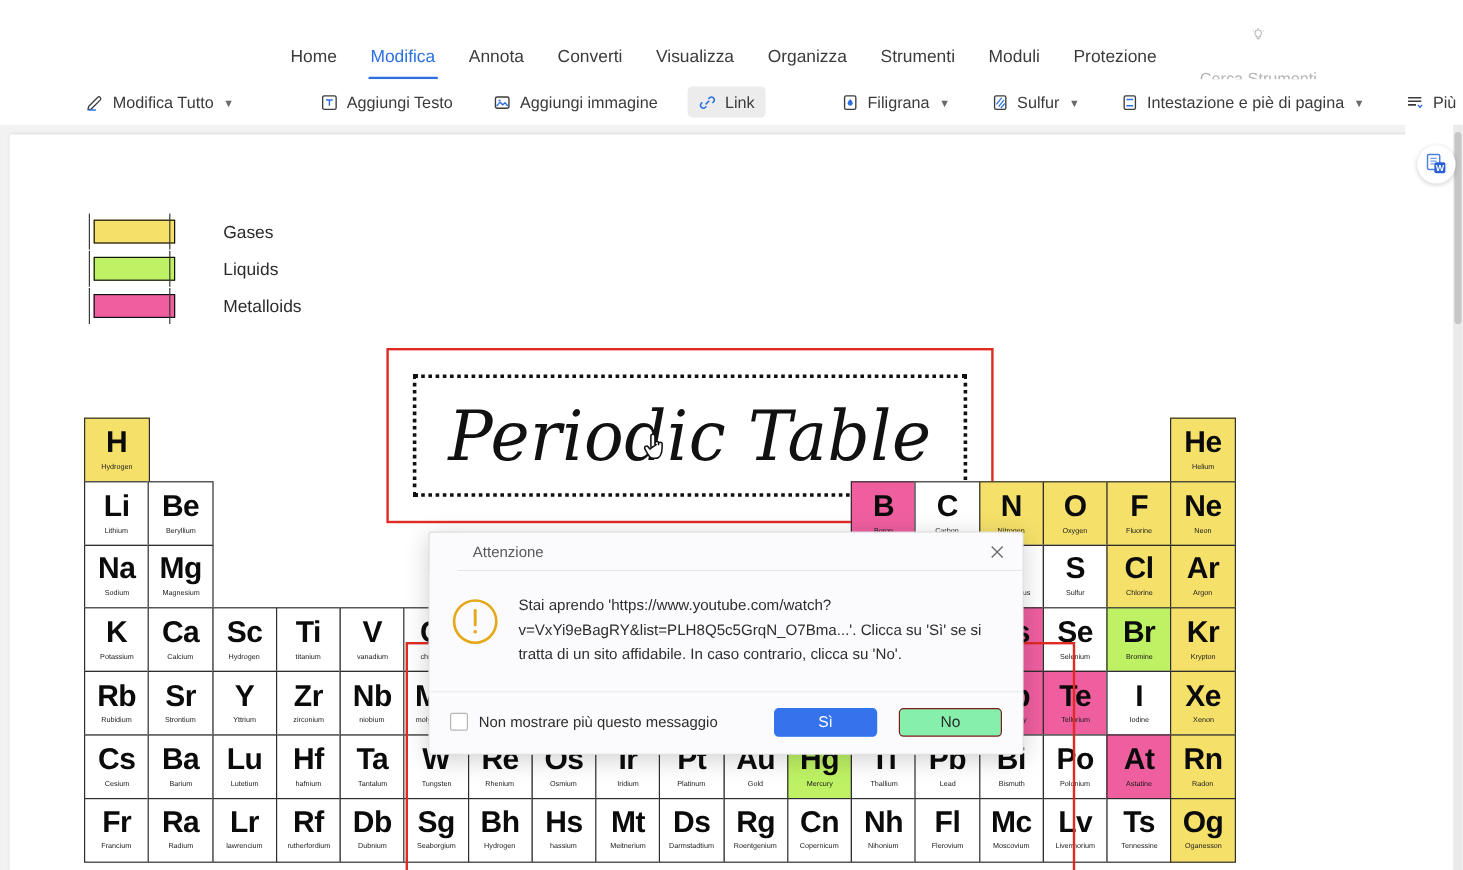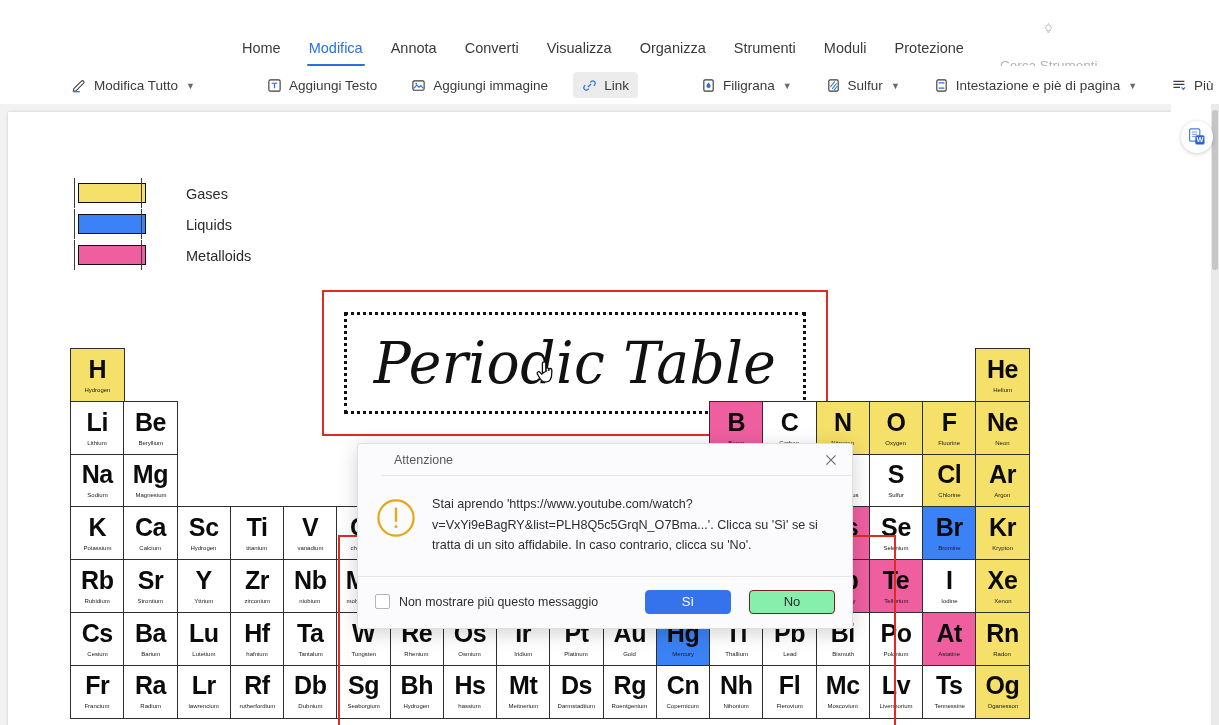--- a/index.html
+++ b/index.html
@@ -243,21 +243,21 @@
   }
   .cell .nm {
     font-size: 6.2px;
     color: #1a1a1a;
     line-height: 1;
     margin-top: 5px;
     white-space: nowrap;
     transform: scale(0.97);
   }
   .gas  { background: #f5e06a; }
-  .liq  { background: #3b82f6; }
+  .liq  { background: #bef264; }
   .met  { background: #ef5fa0; }
 
   
   .link-rect {
     position: absolute;
     left: 330px; top: 423px;
     width: 558px; height: 215px;
     border: 2.6px solid #e02b24;
     box-sizing: border-box;
     z-index: 40;

